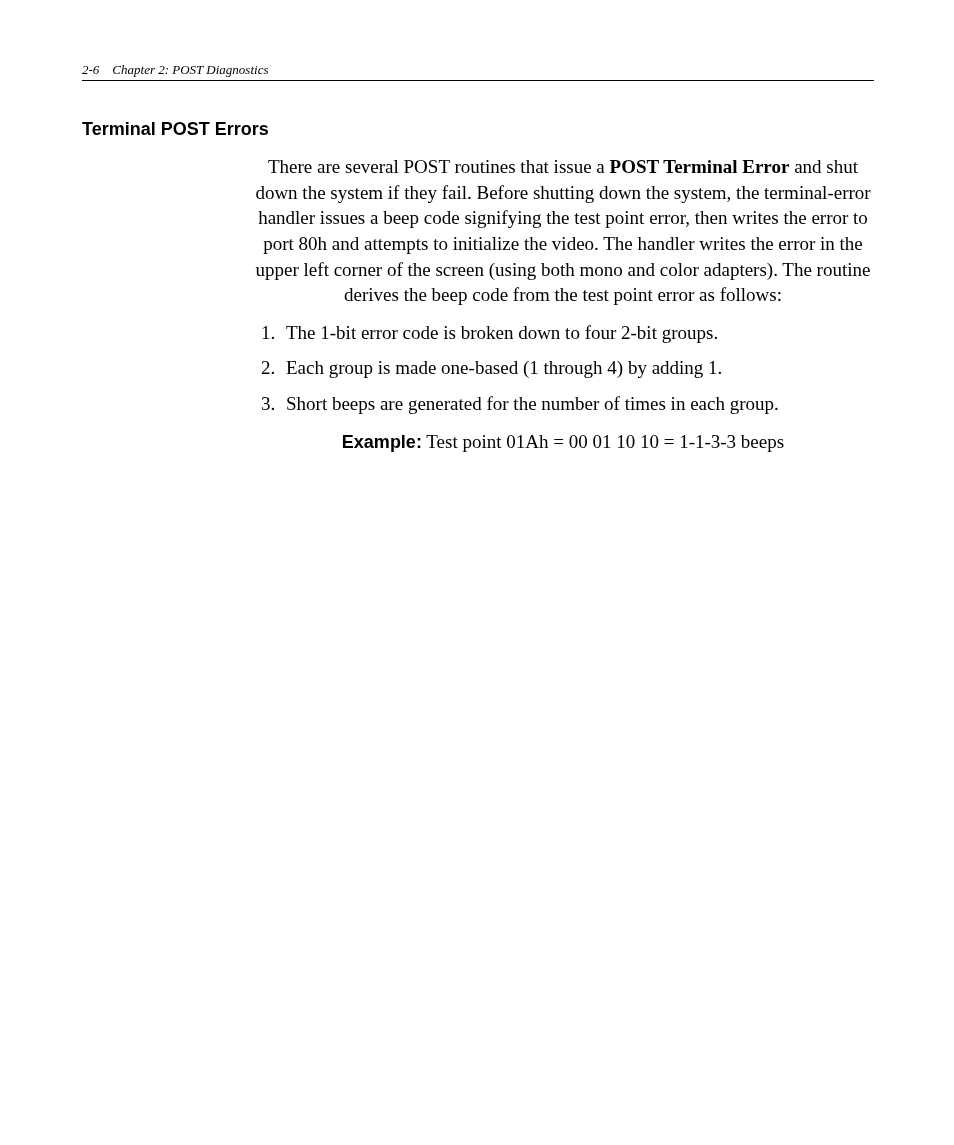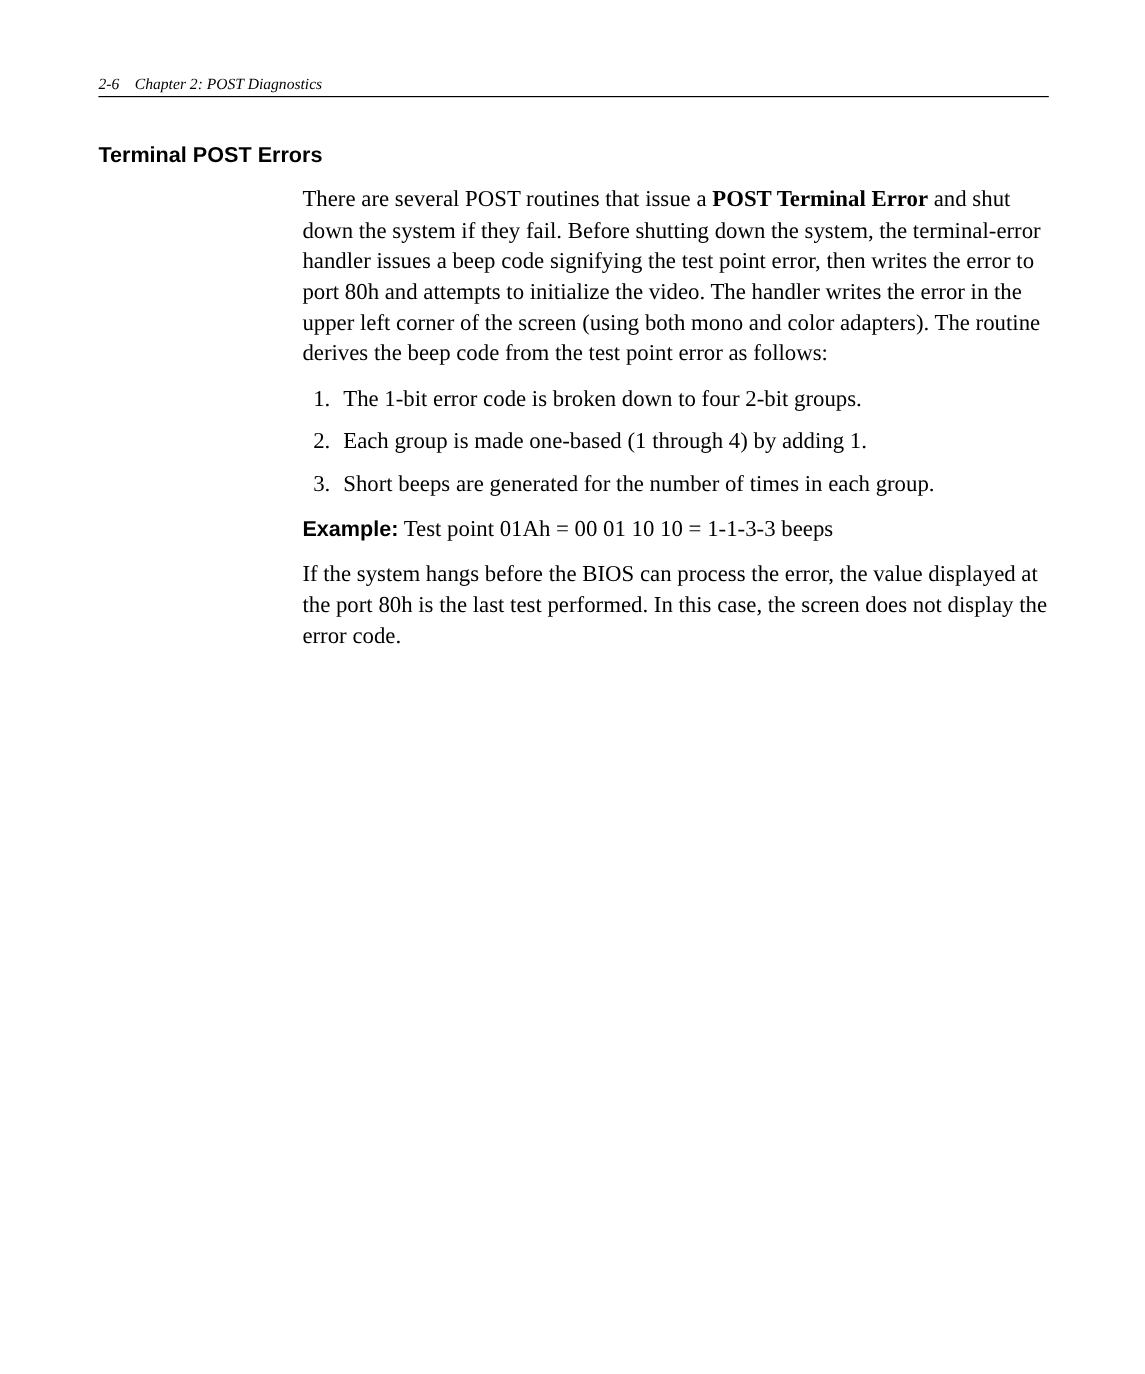--- a/index.html
+++ b/index.html
@@ -32,20 +32,21 @@
     font-size: 18px;
     margin: 0 0 14px 0;
   }
   .body-block {
     margin-left: 170px;
     font-size: 19px;
     line-height: 1.35;
   }
   .body-block p {
     margin: 0 0 12px 0;
+    text-align: center;
   }
   .body-block ol {
     margin: 0 0 12px 0;
     padding-left: 28px;
   }
   .body-block ol li {
     padding-left: 6px;
     margin-bottom: 10px;
   }
   .example-line {
@@ -80,16 +81,15 @@
       <li>Each group is made one-based (1 through 4) by adding 1.</li>
       <li>Short beeps are generated for the number of times in each group.</li>
     </ol>
     <p class="example-line">
       <span class="example-label">Example:</span><span>  Test point 01Ah = 00 01 10 10 = 1-1-3-3 beeps</span>
     </p>
   </div>
 
 
   <div class="body-block">
-    <p>If the system hangs before the BIOS can process the error, the value displayed at the port 80h is the last test performed. In this case, the screen does not display the error code.</p>
   </div>
 
 </div>
 
 </body></html>

